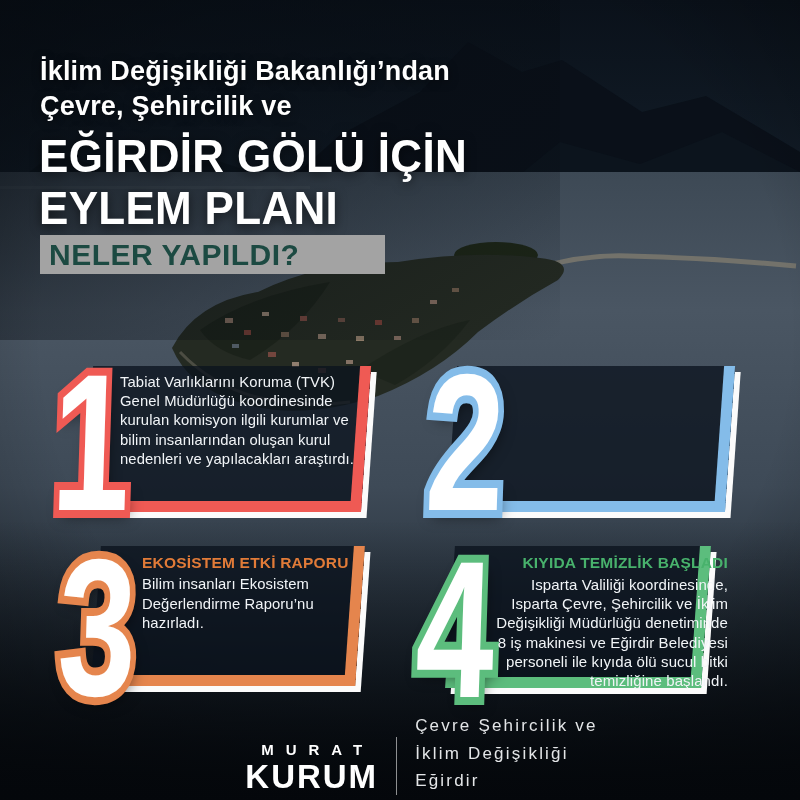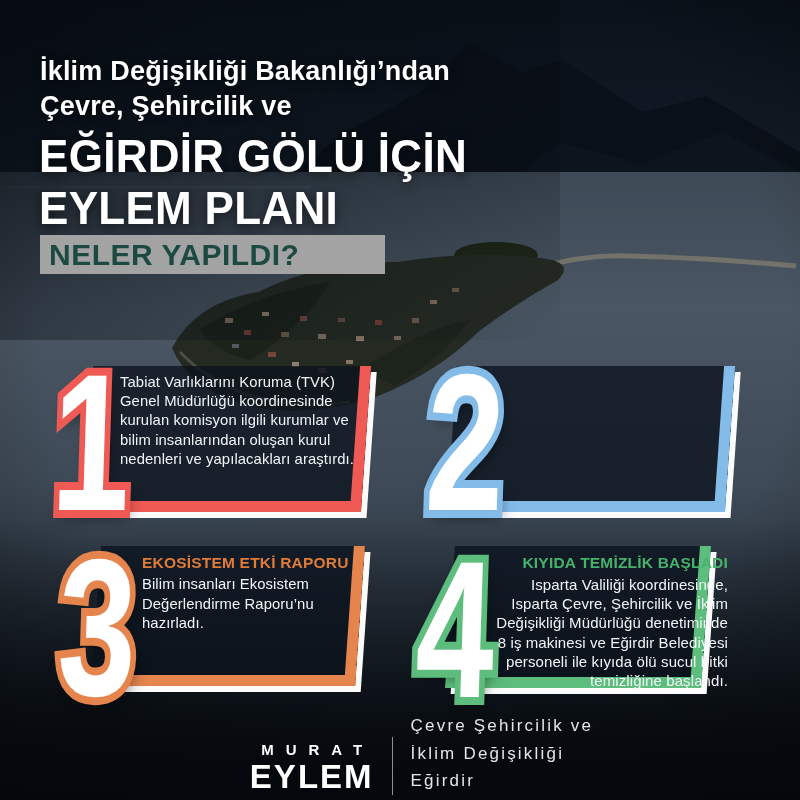--- a/index.html
+++ b/index.html
@@ -222,21 +222,21 @@
         <p class="card-title">KIYIDA TEMİZLİK BAŞLADI</p>
         <p class="card-body">Isparta Valiliği koordinesinde, Isparta Çevre, Şehircilik ve İklim Değişikliği Müdürlüğü denetiminde 8 iş makinesi ve Eğirdir Belediyesi personeli ile kıyıda ölü sucul bitki temizliğine başlandı.</p>
       </div>
     </div>
 
   </section>
 
   <footer class="footer">
     <div class="name-block">
       <div class="name-first">MURAT</div>
-      <div class="name-last">EYLEM</div>
+      <div class="name-last">KURUM</div>
     </div>
     <div class="divider"></div>
     <div class="role">
       <div>Çevre Şehircilik ve</div>
       <div>İklim Değişikliği</div>
       <div>Eğirdir</div>
     </div>
   </footer>
 
 </div>

